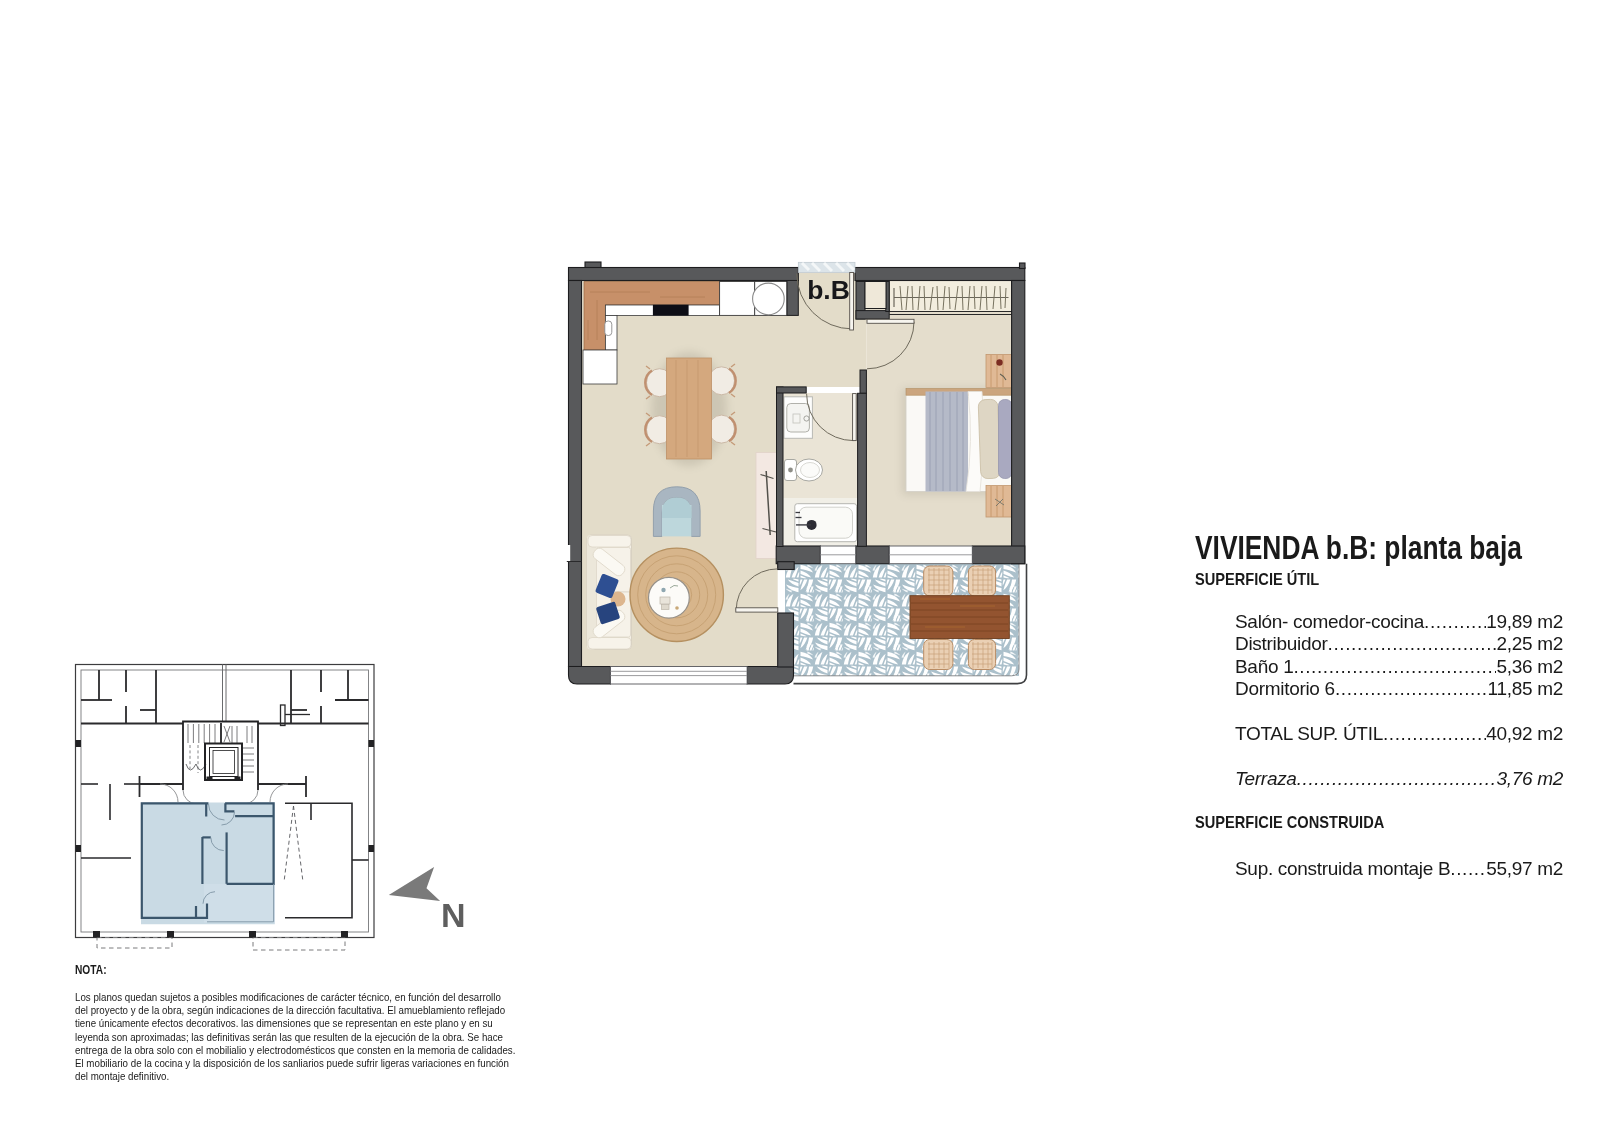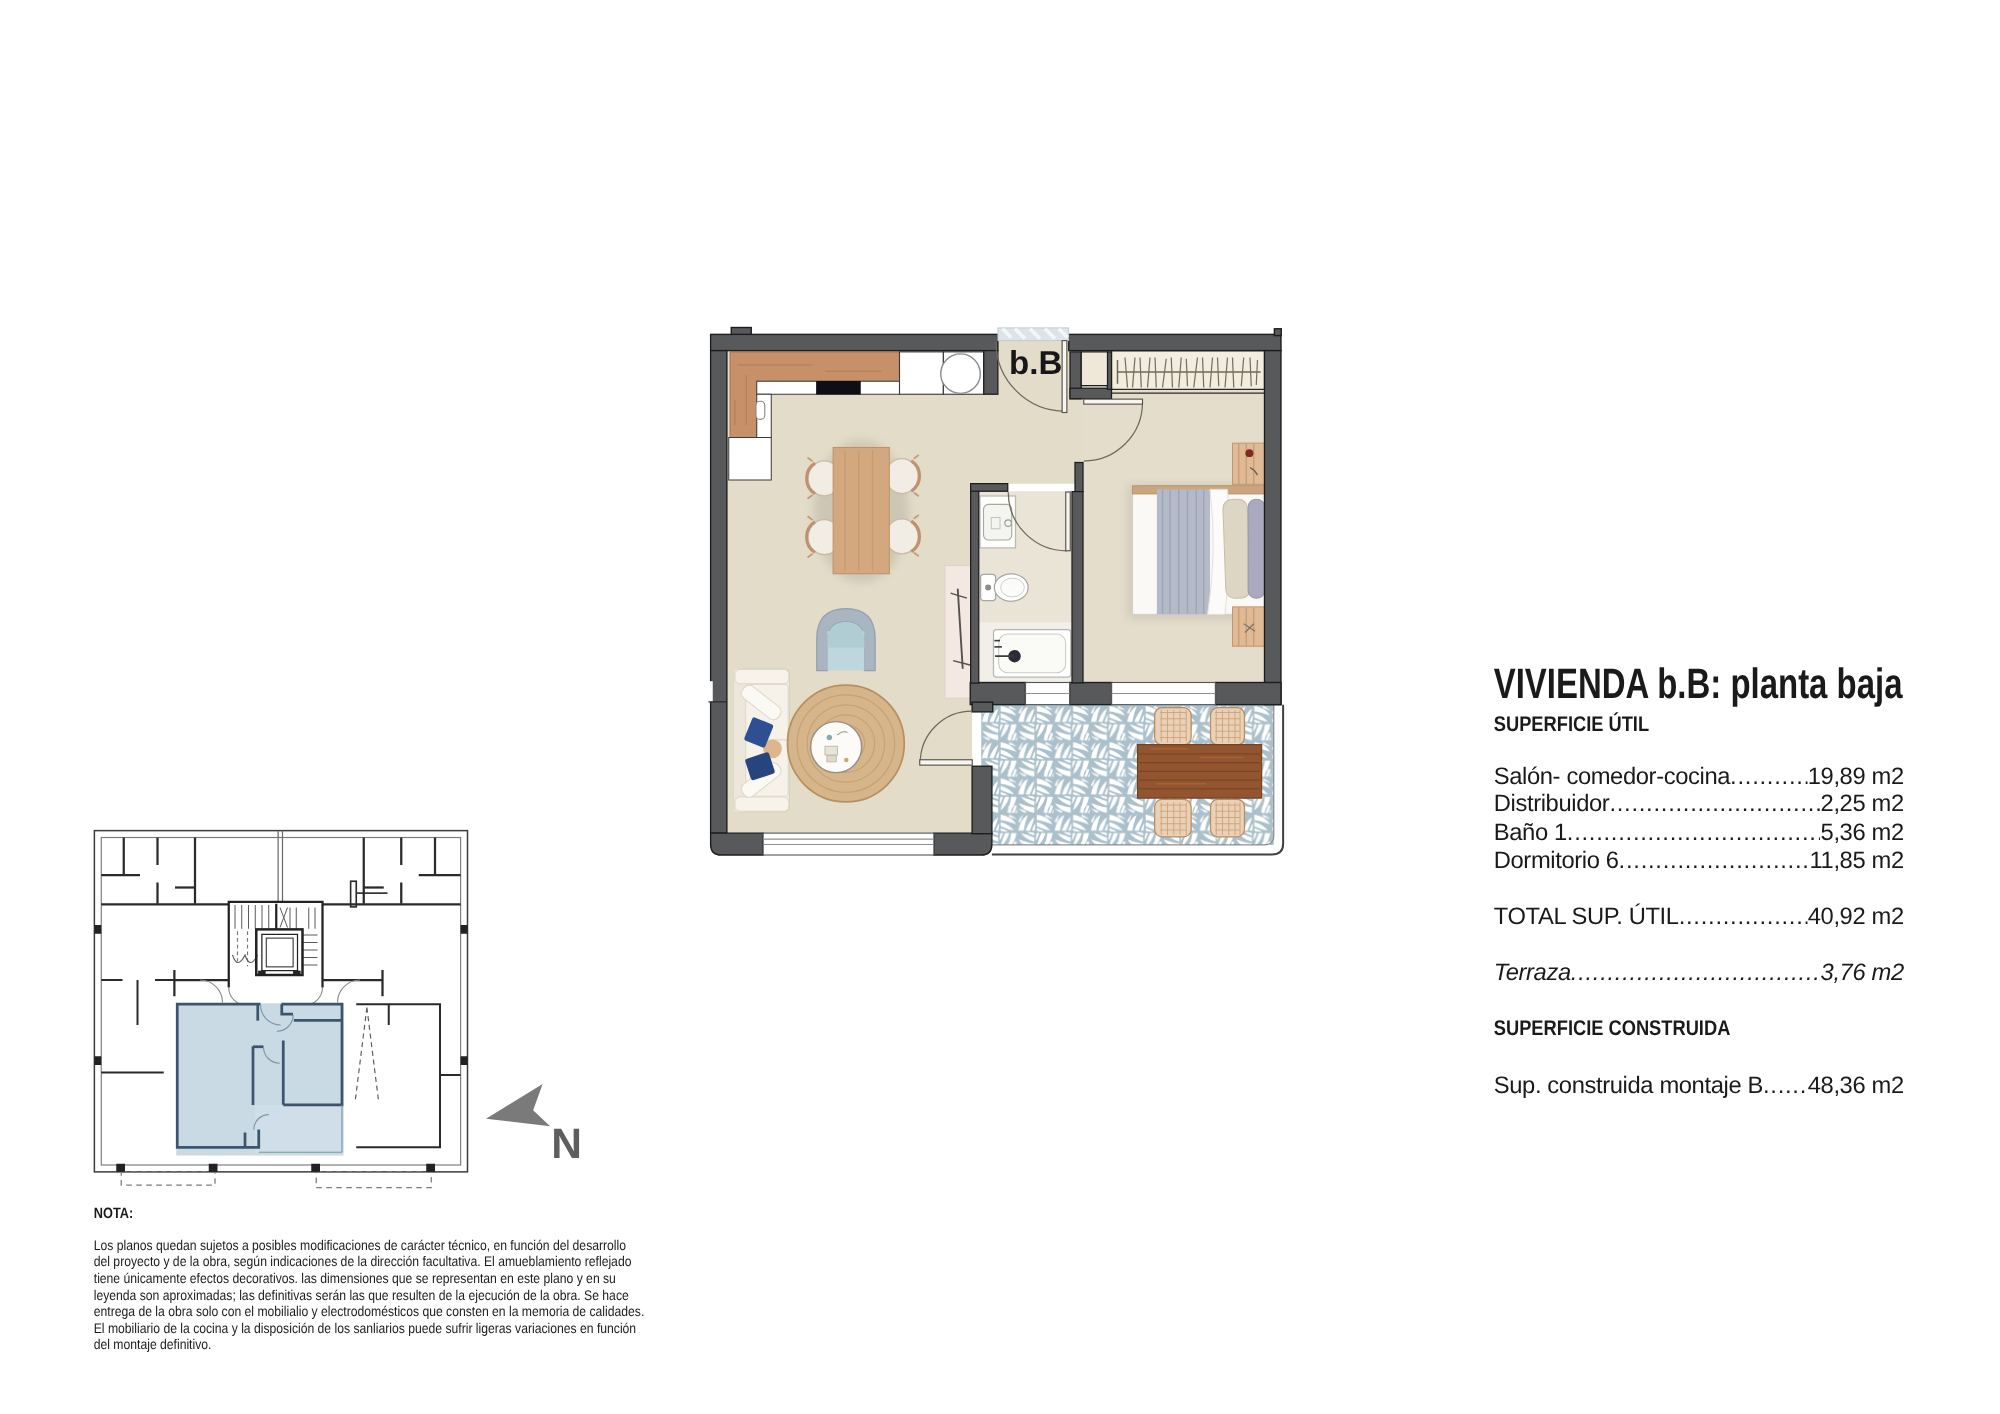--- a/index.html
+++ b/index.html
@@ -1,18 +1,18 @@
 <!DOCTYPE html>
 <html><head>
 <meta charset="utf-8">
 <style>
   html,body{margin:0;padding:0;background:#ffffff;width:1600px;height:1131px;overflow:hidden;}
   body{font-family:"Liberation Sans", sans-serif;color:#1a1a1a;position:relative;}
   .abs{position:absolute;}
-  .row{display:flex;align-items:flex-start;width:328px;font-size:19px;line-height:22.4px;white-space:nowrap;}
+  .row{display:flex;align-items:flex-start;width:328px;font-size:19px;line-height:22.4px;white-space:nowrap;margin-left:40px;}
   .row span{letter-spacing:-0.3px;}
   .row .dots{flex:1;overflow:hidden;letter-spacing:0.6px;}
   .hd{font-weight:bold;font-size:17px;transform:scaleX(0.86);transform-origin:left top;}
 </style>
 </head>
 <body>
 <svg class="abs" style="left:0;top:0" width="1600" height="1131" viewBox="0 0 1600 1131">
 <defs>
   <filter id="soft" x="-40%" y="-40%" width="180%" height="180%">
         <feGaussianBlur stdDeviation="4"></feGaussianBlur>
@@ -524,21 +524,21 @@
     <span>Terraza</span>
     <span class="dots">....................................................................................................</span>
     <span>3,76 m2</span>
   </div>
 
 <div class="abs hd" style="left:1195px;top:813px;">SUPERFICIE CONSTRUIDA</div>
 
 <div class="abs row" style="left:1195px;top:858px;">
     <span>Sup. construida montaje B</span>
     <span class="dots">....................................................................................................</span>
-    <span>48,36 m2</span>
+    <span>55,97 m2</span>
   </div>
 
 <div class="abs" style="left:75px;top:963px;font-size:12px;font-weight:bold;transform:scaleX(0.85);transform-origin:left top;">NOTA:</div>
 
 <div class="abs" style="left:75px;top:991px;font-size:11.2px;line-height:13.2px;white-space:nowrap;transform:scaleX(0.87);transform-origin:left top;">
 Los planos quedan sujetos a posibles modificaciones de carácter técnico, en función del desarrollo<br>
 del proyecto y de la obra, según indicaciones de la dirección facultativa. El amueblamiento reflejado<br>
 tiene únicamente efectos decorativos. las dimensiones que se representan en este plano y en su<br>
 leyenda son aproximadas; las definitivas serán las que resulten de la ejecución de la obra. Se hace<br>
 entrega de la obra solo con el mobilialio y electrodomésticos que consten en la memoria de calidades.<br>

